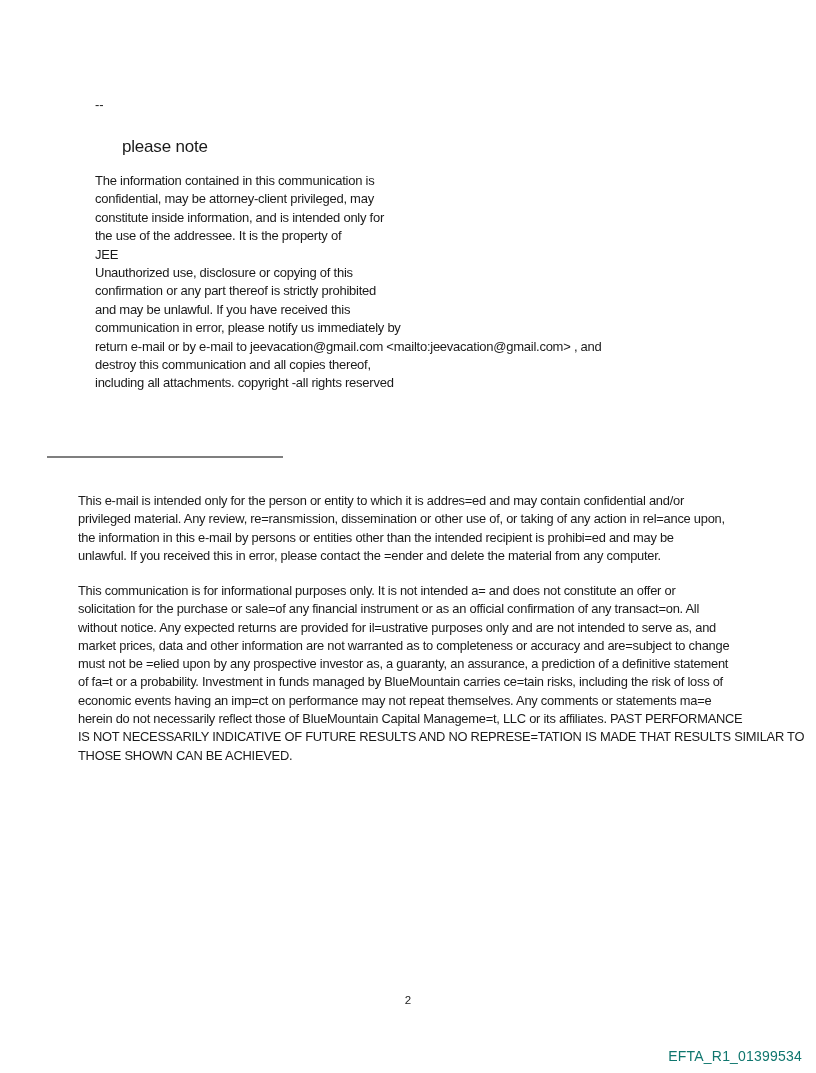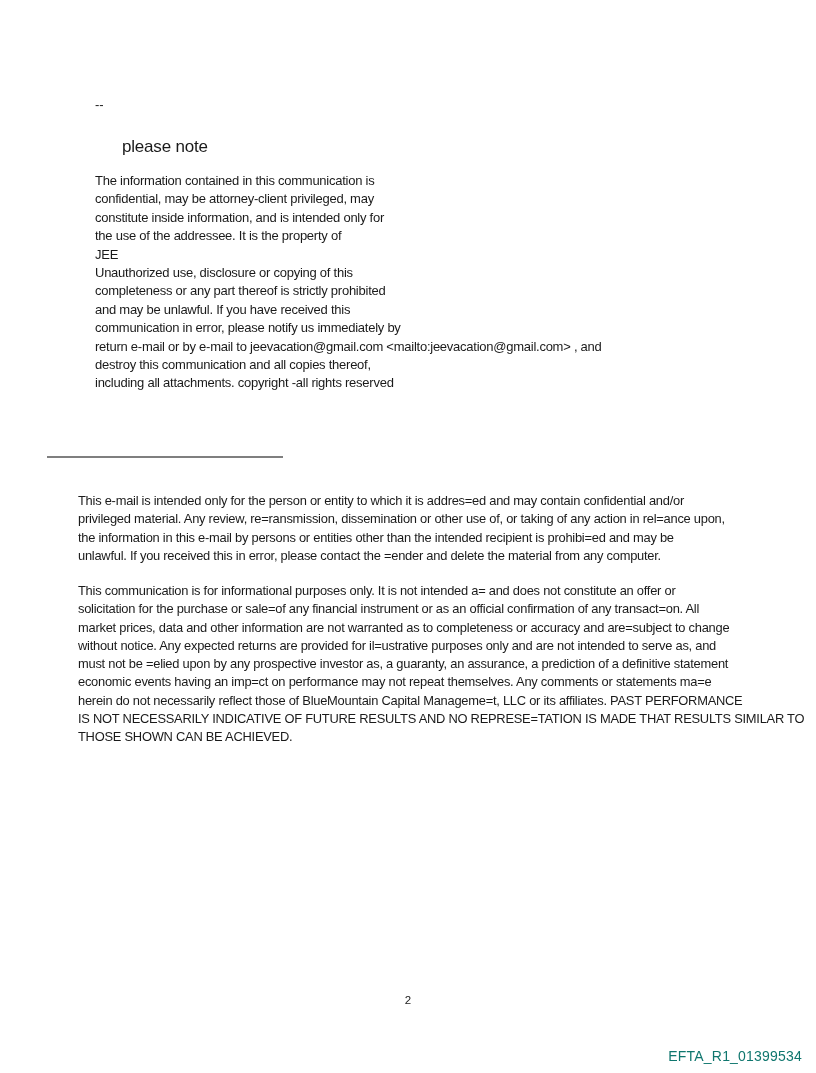--- a/index.html
+++ b/index.html
@@ -88,43 +88,44 @@
 
   <div class="sig-note">please note</div>
 
   <div class="sig-body">
     <div class="line">The information contained in this communication is</div>
     <div class="line">confidential, may be attorney-client privileged, may</div>
     <div class="line">constitute inside information, and is intended only for</div>
     <div class="line">the use of the addressee. It is the property of</div>
     <div class="line">JEE</div>
     <div class="line">Unauthorized use, disclosure or copying of this</div>
-    <div class="line">completeness or any part thereof is strictly prohibited</div>
+    <div class="line">confirmation or any part thereof is strictly prohibited</div>
     <div class="line">and may be unlawful. If you have received this</div>
     <div class="line">communication in error, please notify us immediately by</div>
     <div class="line">return e-mail or by e-mail to jeevacation@gmail.com &lt;mailto:jeevacation@gmail.com&gt; , and</div>
     <div class="line">destroy this communication and all copies thereof,</div>
     <div class="line">including all attachments. copyright -all rights reserved</div>
   </div>
 
   <div class="divider"></div>
 
   <div class="para para-1">
     <div class="line">This e-mail is intended only for the person or entity to which it is addres=ed and may contain confidential and/or</div>
     <div class="line">privileged material. Any review, re=ransmission, dissemination or other use of, or taking of any action in rel=ance upon,</div>
     <div class="line">the information in this e-mail by persons or entities other than the intended recipient is prohibi=ed and may be</div>
     <div class="line">unlawful. If you received this in error, please contact the =ender and delete the material from any computer.</div>
   </div>
 
   <div class="para para-2">
     <div class="line">This communication is for informational purposes only. It is not intended a= and does not constitute an offer or</div>
     <div class="line">solicitation for the purchase or sale=of any financial instrument or as an official confirmation of any transact=on. All</div>
+    <div class="line">without notice. Any expected returns are provided for il=ustrative purposes only and are not intended to serve as, and</div>
     <div class="line">market prices, data and other information are not warranted as to completeness or accuracy and are=subject to change</div>
-    <div class="line">without notice. Any expected returns are provided for il=ustrative purposes only and are not intended to serve as, and</div>
     <div class="line">must not be =elied upon by any prospective investor as, a guaranty, an assurance, a prediction of a definitive statement</div>
+    <div class="line">of fa=t or a probability. Investment in funds managed by BlueMountain carries ce=tain risks, including the risk of loss of</div>
     <div class="line">economic events having an imp=ct on performance may not repeat themselves. Any comments or statements ma=e</div>
     <div class="line">herein do not necessarily reflect those of BlueMountain Capital Manageme=t, LLC or its affiliates. PAST PERFORMANCE</div>
     <div class="line">IS NOT NECESSARILY INDICATIVE OF FUTURE RESULTS AND NO REPRESE=TATION IS MADE THAT RESULTS SIMILAR TO</div>
     <div class="line">THOSE SHOWN CAN BE ACHIEVED.</div>
   </div>
 
   <div class="page-number">2</div>
 
   <div class="bates">EFTA_R1_01399534</div>
 

